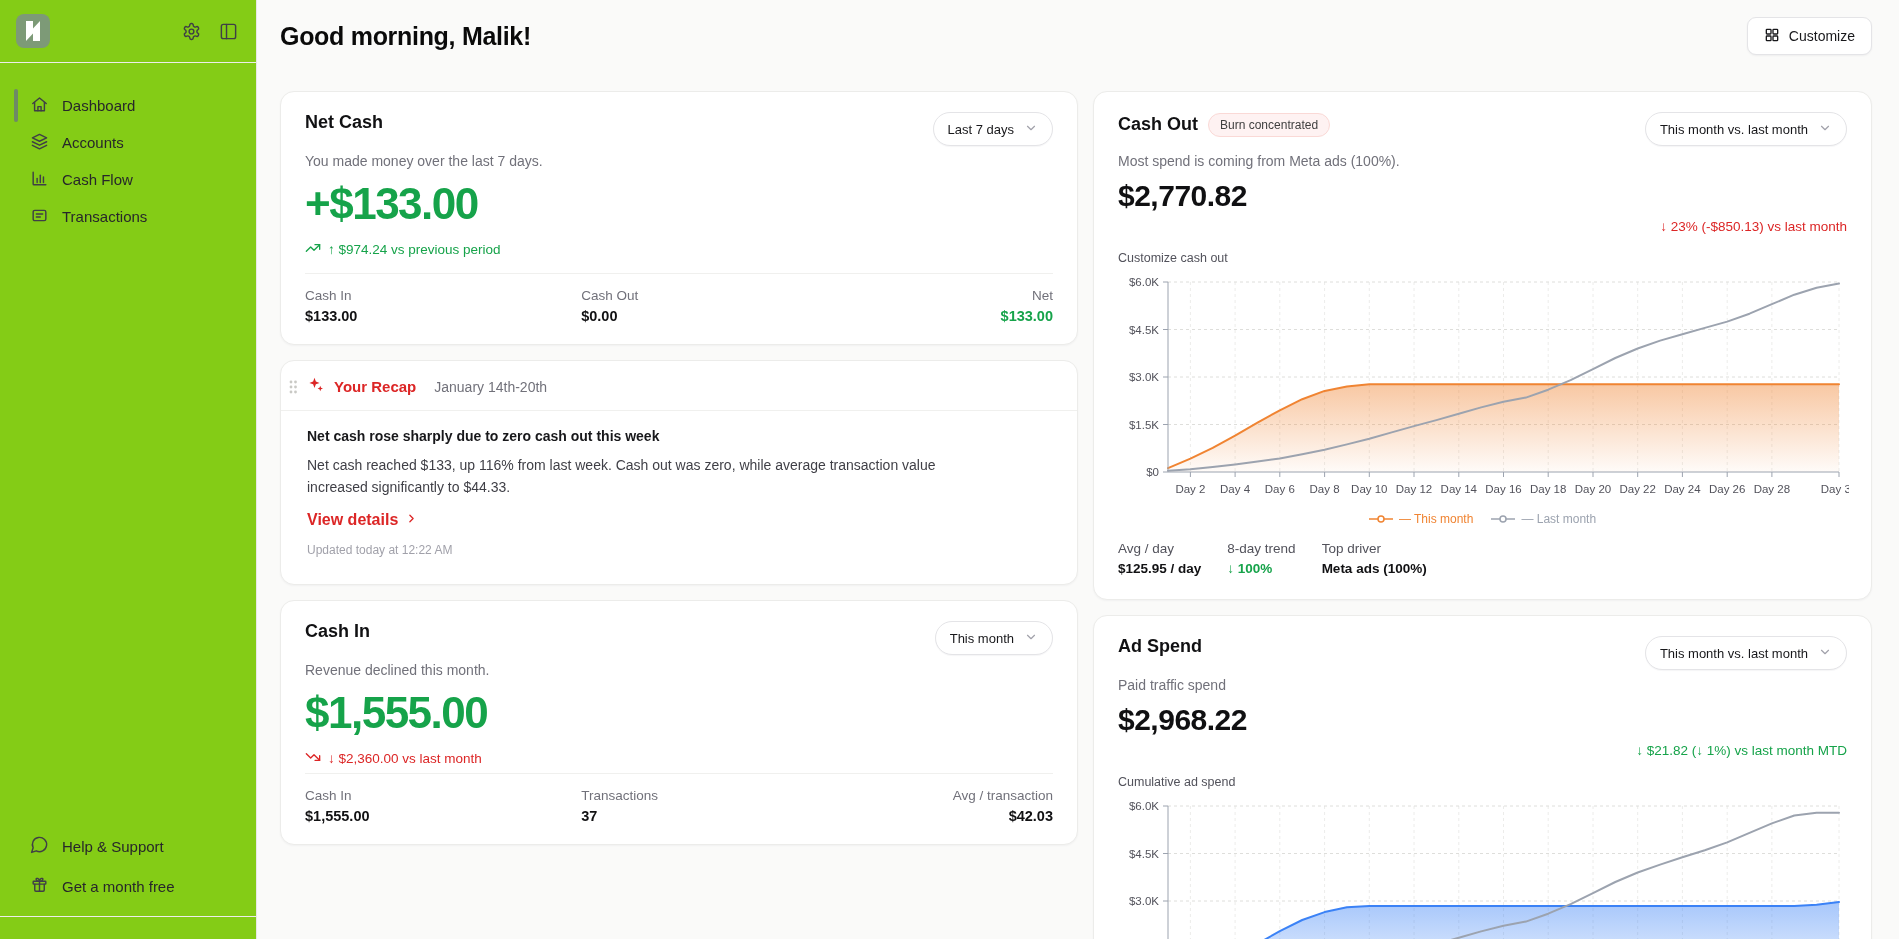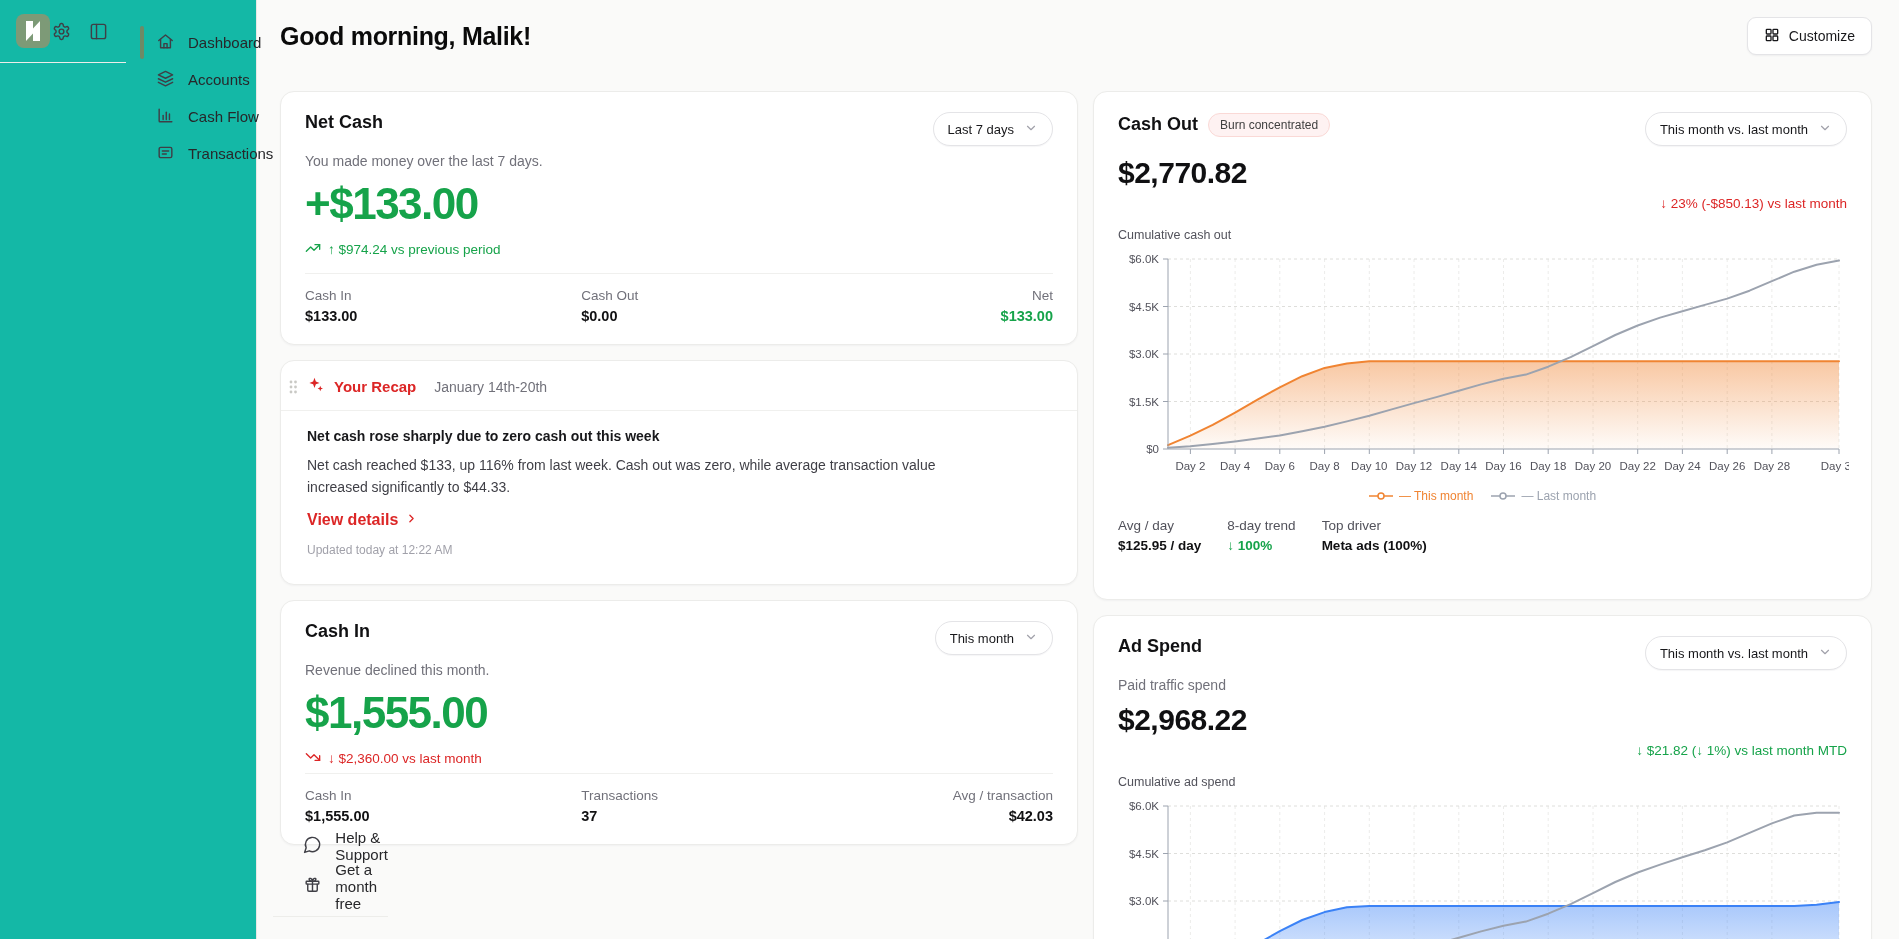--- a/index.html
+++ b/index.html
@@ -1,21 +1,21 @@
 <!DOCTYPE html>
 <html><head>
 <meta charset="utf-8">
 <style>
   * { margin:0; padding:0; box-sizing:border-box; }
   html,body { width:1899px; height:939px; overflow:hidden; }
   body { font-family:"Liberation Sans","DejaVu Sans",sans-serif; background:#fafaf9; color:#18181b; }
   .app { display:flex; width:1899px; height:939px; }
 
   
-  .sidebar { width:257px; flex:0 0 257px; height:100%; background:#14b8a6; border-right:1px solid #e8e8e5; display:flex; flex-direction:row; }
+  .sidebar { width:257px; flex:0 0 257px; height:100%; background:#84cc16; border-right:1px solid #e8e8e5; display:flex; flex-direction:column; }
   .sb-top { height:63px; border-bottom:1px solid #ededea; display:flex; align-items:center; justify-content:space-between; padding:0 18px 0 14px; }
   .sb-top-icons { display:flex; align-items:center; gap:18px; color:#3f3f46; }
   .icon-btn { cursor:pointer; display:inline-flex; }
   .logo { width:38px; height:38px; }
   .nav { padding:24px 0 0 0; }
   .nav-item { position:relative; height:37px; display:flex; align-items:center; gap:13px; padding-left:30px; font-size:15px; font-weight:500; color:#27272a; cursor:pointer; }
   .nav-item .act-bar { display:none; }
   .nav-item.active .act-bar { display:block; position:absolute; left:14px; top:2px; width:4px; height:33px; border-radius:4px; background:#6e8a66; }
   .nav-item svg { color:#3f3f46; }
   .sb-bottom { margin-top:auto; padding-bottom:10px; }
@@ -306,23 +306,24 @@
               <span class="card-title">Cash Out</span>
               <span class="badge">Burn concentrated</span>
             </span>
             <span class="pill">
               <span>This month vs. last month</span>
               <span><svg width="14" height="14" viewBox="0 0 24 24" fill="none" stroke="currentColor" stroke-width="2" stroke-linecap="round" stroke-linejoin="round">
                     <path d="m6 9 6 6 6-6"></path>
                   </svg></span>
             </span>
           </div>
+          <div class="subtitle">Most spend is coming from Meta ads (100%).</div>
           <div class="amount-md">$2,770.82</div>
           <div class="trend-sm red">↓ 23% (-$850.13) vs last month</div>
-          <div class="chart-label">Cumulative cash out</div>
+          <div class="chart-label">Customize cash out</div>
           <div class="chart-holder"><svg width="731" height="236" viewBox="0 0 731 236">
                 <defs>
                   <linearGradient id="g0_0" x1="0" y1="0" x2="0" y2="1">
                     <stop offset="0" stop-color="#f08432" stop-opacity="0.45"></stop>
                     <stop offset="1" stop-color="#f08432" stop-opacity="0.03"></stop>
                   </linearGradient>
                 </defs>
                 <line x1="72.4" y1="12" x2="72.4" y2="202" stroke="#ececea" stroke-dasharray="3 3"></line>
                 <line x1="117.1" y1="12" x2="117.1" y2="202" stroke="#ececea" stroke-dasharray="3 3"></line>
                 <line x1="161.8" y1="12" x2="161.8" y2="202" stroke="#ececea" stroke-dasharray="3 3"></line>

